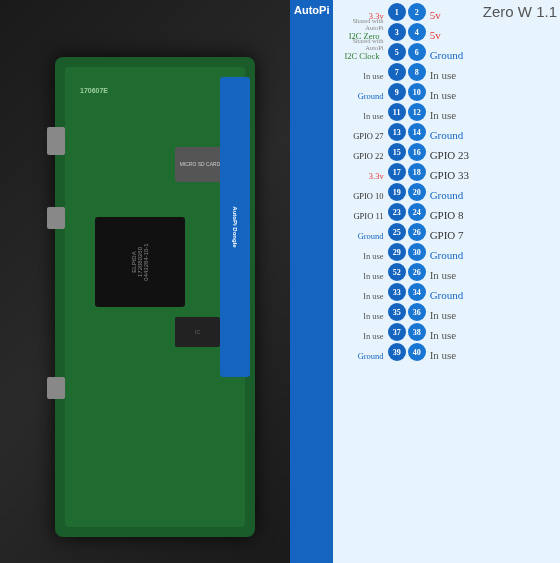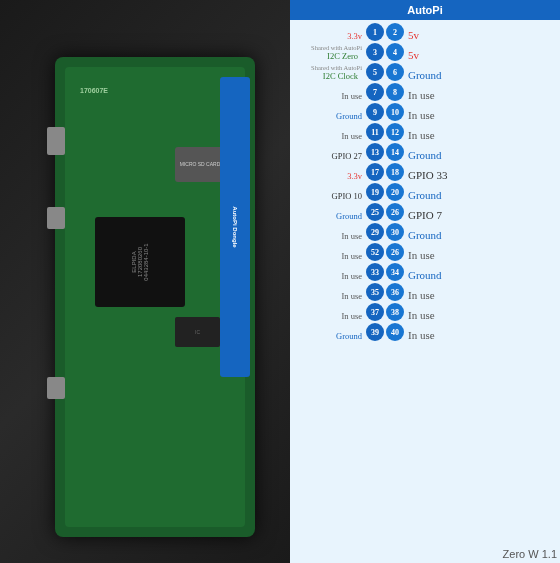--- a/index.html
+++ b/index.html
@@ -174,21 +174,21 @@
       transform: rotate(90deg);
       font-weight: bold;
     }
 
     
     .gpio-panel {
       width: 270px;
       height: 563px;
       background: #e8f4fd;
       display: flex;
-      flex-direction: column;
+      flex-direction: row;
       overflow: hidden;
     }
 
     .panel-header {
       background: #1565C0;
       color: white;
       text-align: center;
       padding: 4px;
       font-size: 11px;
       font-weight: bold;
@@ -243,21 +243,21 @@
     .pin-even { background: #1976D2; }
 
     .pin-pair {
       display: flex;
       align-items: center;
       gap: 2px;
     }
 
     .footer-text {
       text-align: right;
-      font-size: 11px;
+      font-size: 15px;
       color: #555;
       padding: 3px;
       background: #e8f4fd;
     }
 
     
     .label-ground { color: #1565C0; }
     .label-inuse { color: #555; }
     .label-power { color: #e53935; }
     .label-gpio { color: #333; }
@@ -452,40 +452,56 @@
 
     <div class="gpio-row">
       <div class="pin-label-left label-gpio">GPIO 27</div>
       <div class="pin-pair">
         <div class="pin-circle pin-odd">13</div>
         <div class="pin-circle pin-even">14</div>
       </div>
       <div class="pin-label-right label-ground">Ground</div>
     </div>
 
+    <div class="gpio-row">
+      <div class="pin-label-left label-gpio">GPIO 22</div>
+      <div class="pin-pair">
+        <div class="pin-circle pin-odd">15</div>
+        <div class="pin-circle pin-even">16</div>
+      </div>
+      <div class="pin-label-right label-gpio">GPIO 23</div>
+    </div>
 
     <div class="gpio-row">
       <div class="pin-label-left label-power">3.3v</div>
       <div class="pin-pair">
         <div class="pin-circle pin-odd">17</div>
         <div class="pin-circle pin-even">18</div>
       </div>
       <div class="pin-label-right label-gpio">GPIO 33</div>
     </div>
 
     <div class="gpio-row">
       <div class="pin-label-left label-gpio">GPIO 10</div>
       <div class="pin-pair">
         <div class="pin-circle pin-odd">19</div>
         <div class="pin-circle pin-even">20</div>
       </div>
       <div class="pin-label-right label-ground">Ground</div>
     </div>
 
 
+    <div class="gpio-row">
+      <div class="pin-label-left label-gpio">GPIO 11</div>
+      <div class="pin-pair">
+        <div class="pin-circle pin-odd">23</div>
+        <div class="pin-circle pin-even">24</div>
+      </div>
+      <div class="pin-label-right label-gpio">GPIO 8</div>
+    </div>
 
     <div class="gpio-row">
       <div class="pin-label-left label-ground">Ground</div>
       <div class="pin-pair">
         <div class="pin-circle pin-odd">25</div>
         <div class="pin-circle pin-even">26</div>
       </div>
       <div class="pin-label-right label-gpio">GPIO 7</div>
     </div>
 

